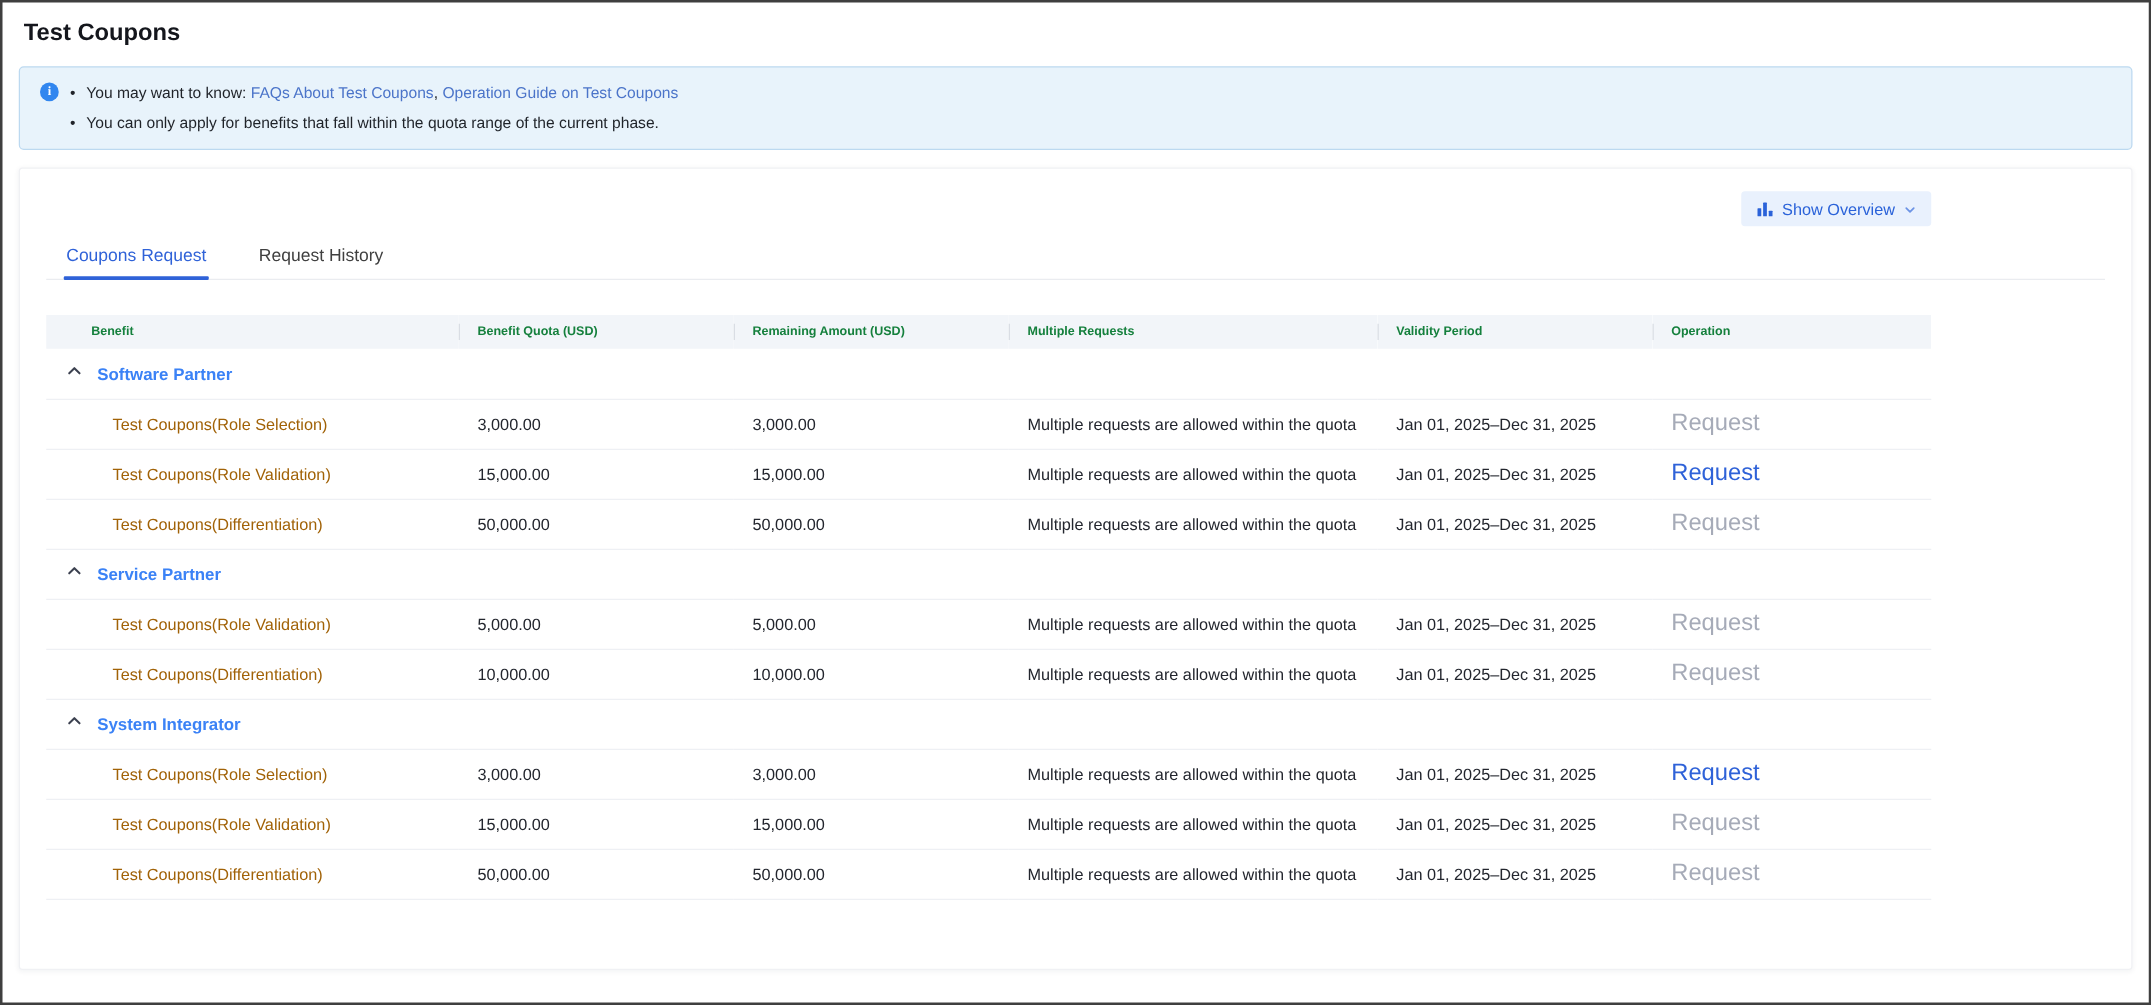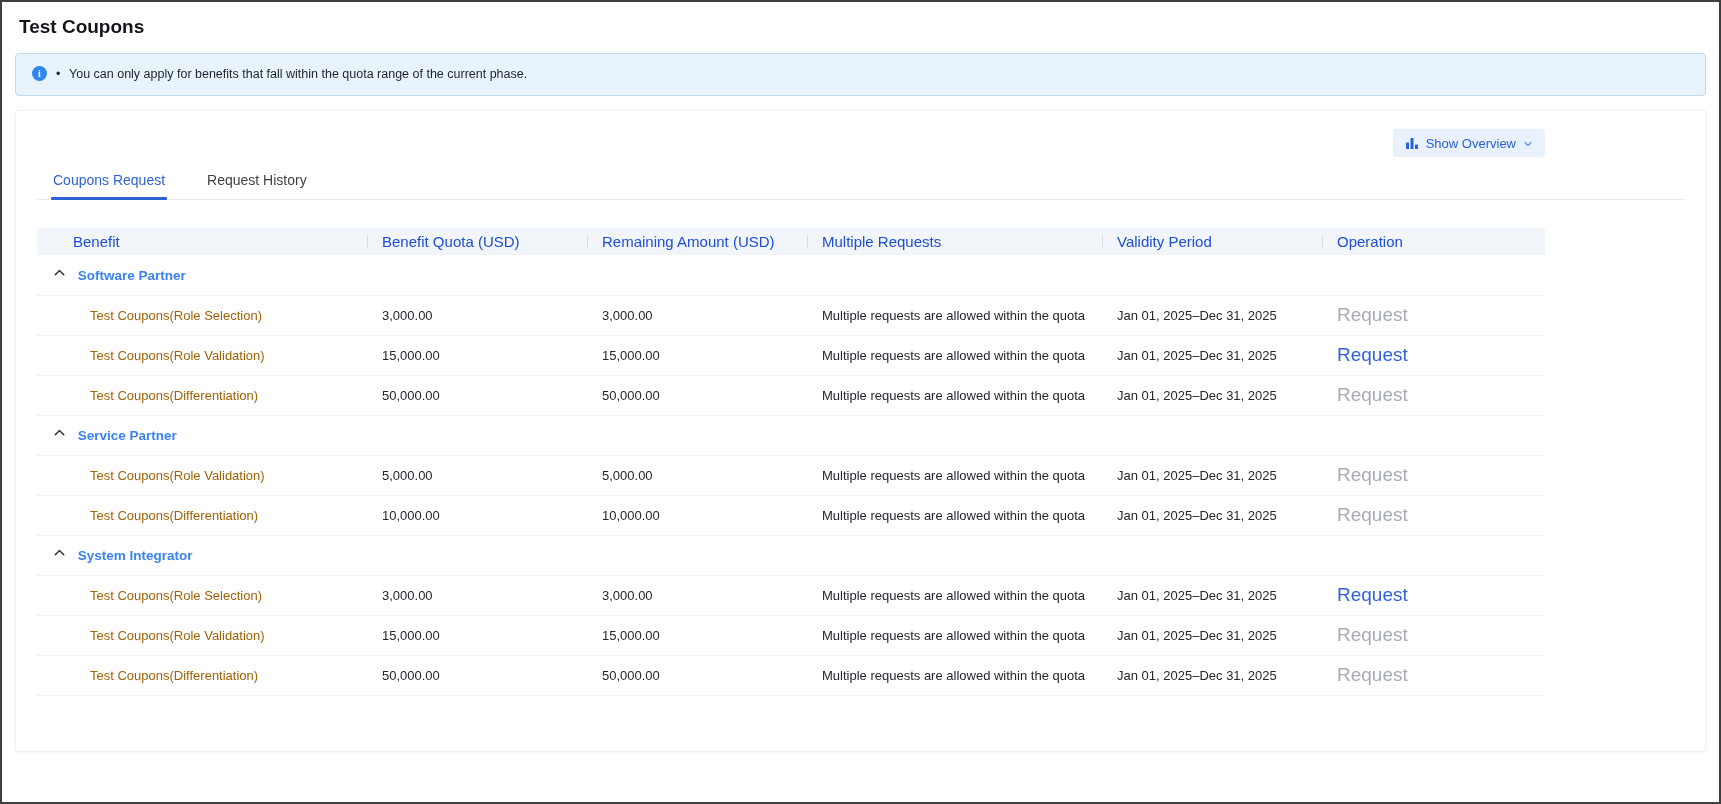--- a/index.html
+++ b/index.html
@@ -123,23 +123,23 @@
   }
   
   table.coupons {
     width: 1508px;
     margin-top: 28px;
     border-collapse: collapse;
     table-layout: fixed;
   }
   thead th {
     background: #f2f5f9;
-    font-weight: 400;
-    font-size: 15px;
-    color: #1d4ed8;
+    font-weight: 700;
+    font-size: 10px;
+    color: #15803d;
     height: 27px;
     text-align: left;
     padding: 0 8px 0 15px;
     position: relative;
     white-space: nowrap;
   }
   thead th.c1 { padding-left: 36px; }
   thead th:not(.c1)::before {
     content: "";
     position: absolute;
@@ -183,20 +183,23 @@
 </head>
 <body>
 
 <div class="screen">
 
   <div class="page-title">Test Coupons</div>
 
   <div class="banner">
     <span class="info-icon">i</span>
     <ul class="banner-list">
+      <li>
+        <span>You may want to know: </span><a>FAQs About Test Coupons</a><span>, </span><a>Operation Guide on Test Coupons</a>
+      </li>
       <li>You can only apply for benefits that fall within the quota range of the current phase.</li>
     </ul>
   </div>
 
   <div class="card">
 
     <div class="card-toolbar">
       <button class="overview-btn">
         <span style="display:inline-flex;">
           <svg width="14" height="14" viewBox="0 0 14 14" fill="currentColor">

